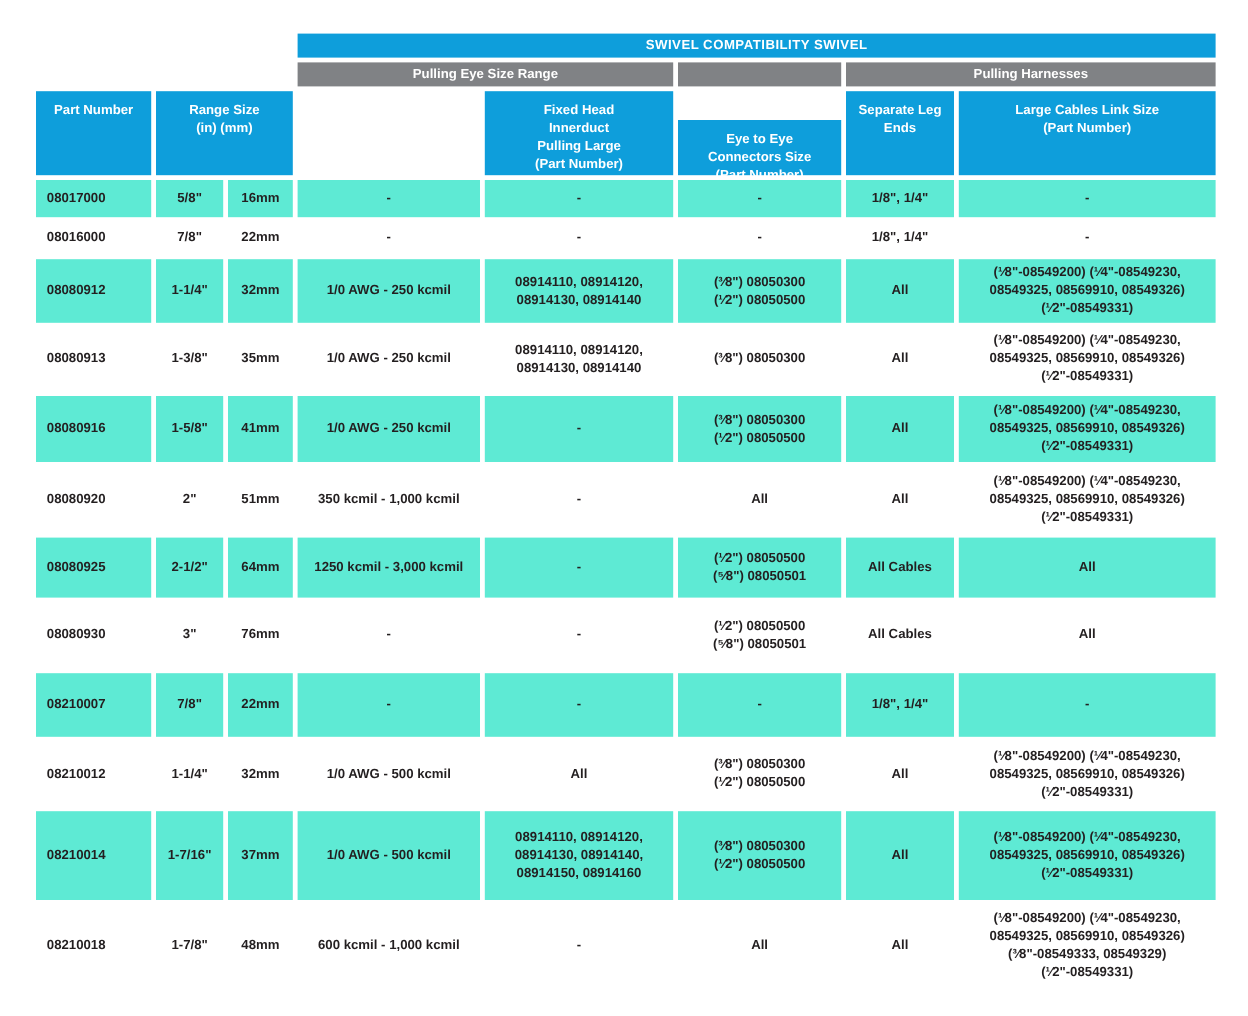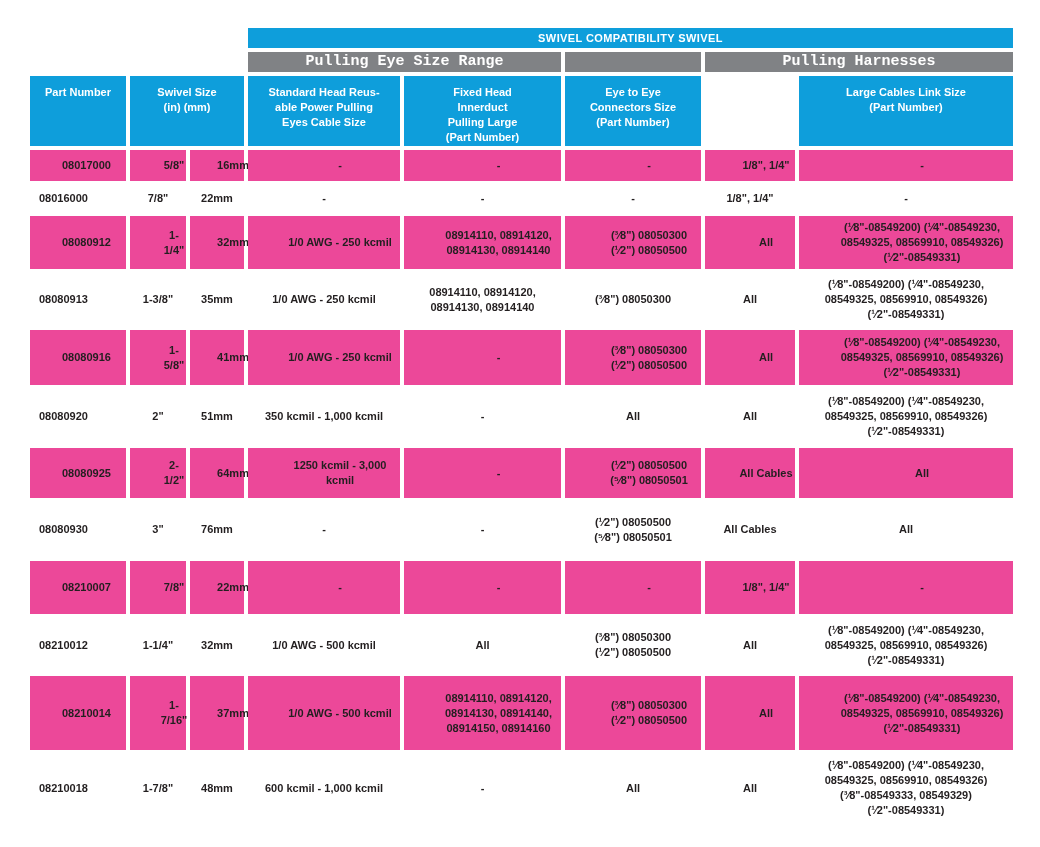--- a/index.html
+++ b/index.html
@@ -32,73 +32,72 @@
     justify-content: center;
     text-align: center;
   }
   
   .title-cell {
     grid-row: 1; grid-column: 4 / 9;
     background: #0e9edb; color: #ffffff;
     font-size: 11px; letter-spacing: 0.4px;
   }
   
-  .group { background: #808285; color: #ffffff; font-size: 15px; font-family: Liberation Mono, monospace; }
+  .group { background: #808285; color: #ffffff; font-size: 11px; }
   .g-eye     { grid-row: 2; grid-column: 4 / 6; }
   .g-spacer  { grid-row: 2; grid-column: 6 / 7; }
   .g-harness { grid-row: 2; grid-column: 7 / 9; }
   
   .colhead {
     background: #0e9edb; color: #ffffff;
     align-items: flex-start; padding-top: 9px;
     font-size: 11px; line-height: 15px;
     box-sizing: border-box;
   }
   .h-part   { grid-row: 3; grid-column: 1; }
   .h-swivel { grid-row: 3; grid-column: 2 / 4; }
   .h-std    { grid-row: 3; grid-column: 4; }
   .h-fixed  { grid-row: 3; grid-column: 5; }
-  .h-eye    { grid-row: 3; grid-column: 6; }
+  .h-eye    { grid-row: 3; grid-column: 6; margin-top: 24px; }
   .h-leg    { grid-row: 3; grid-column: 7; }
   .h-large  { grid-row: 3; grid-column: 8; }
   
   .data { font-size: 11px; line-height: 15px; }
-  .data.shade { background: #ec4899; padding-left: 32px; }
+  .data.shade { background: #5eead4; }
   .c-part_number {
     justify-content: flex-start;
     text-align: left;
     padding-left: 9px;
     box-sizing: border-box;
   }
 </style>
 </head>
 <body>
 
 <div class="page">
   <div class="chart-grid" id="grid">
 
     <div class="cell title-cell">SWIVEL COMPATIBILITY SWIVEL</div>
 
     <div class="cell group g-eye">Pulling Eye Size Range</div>
     <div class="cell group g-spacer"></div>
     <div class="cell colhead h-part">Part Number</div>
 
     <div class="cell group g-harness">Pulling Harnesses</div>
-    <div class="cell colhead h-swivel">Swivel Size
+    <div class="cell colhead h-swivel">Range Size
 (in) (mm)</div>
-    <div class="cell colhead h-std">Standard Head Reus-
-able Power Pulling
-Eyes Cable Size</div>
     <div class="cell colhead h-fixed">Fixed Head
 Innerduct
 Pulling Large
 (Part Number)</div>
     <div class="cell colhead h-eye">Eye to Eye
 Connectors Size
 (Part Number)</div>
+    <div class="cell colhead h-leg">Separate Leg
+Ends</div>
     <div class="cell colhead h-large">Large Cables Link Size
 (Part Number)</div>
 
   <div style="display: contents;"><div class="cell data c-part_number shade" style="grid-area: 4 / 1;">08017000</div><div class="cell data c-size_in shade" style="grid-area: 4 / 2;">5/8"</div><div class="cell data c-size_mm shade" style="grid-area: 4 / 3;">16mm</div><div class="cell data c-standard_head shade" style="grid-area: 4 / 4;">-</div><div class="cell data c-fixed_head shade" style="grid-area: 4 / 5;">-</div><div class="cell data c-eye_to_eye shade" style="grid-area: 4 / 6;">-</div><div class="cell data c-separate_leg shade" style="grid-area: 4 / 7;">1/8", 1/4"</div><div class="cell data c-large_front shade" style="grid-area: 4 / 8;">-</div></div>
       <div style="display: contents;"><div class="cell data c-part_number" style="grid-area: 5 / 1;">08016000</div><div class="cell data c-size_in" style="grid-area: 5 / 2;">7/8"</div><div class="cell data c-size_mm" style="grid-area: 5 / 3;">22mm</div><div class="cell data c-standard_head" style="grid-area: 5 / 4;">-</div><div class="cell data c-fixed_head" style="grid-area: 5 / 5;">-</div><div class="cell data c-eye_to_eye" style="grid-area: 5 / 6;">-</div><div class="cell data c-separate_leg" style="grid-area: 5 / 7;">1/8", 1/4"</div><div class="cell data c-large_front" style="grid-area: 5 / 8;">-</div></div>
       <div style="display: contents;"><div class="cell data c-part_number shade" style="grid-area: 6 / 1;">08080912</div><div class="cell data c-size_in shade" style="grid-area: 6 / 2;">1-1/4"</div><div class="cell data c-size_mm shade" style="grid-area: 6 / 3;">32mm</div><div class="cell data c-standard_head shade" style="grid-area: 6 / 4;">1/0 AWG - 250 kcmil</div><div class="cell data c-fixed_head shade" style="grid-area: 6 / 5;">08914110, 08914120,
 08914130, 08914140</div><div class="cell data c-eye_to_eye shade" style="grid-area: 6 / 6;">(³⁄8") 08050300
 (¹⁄2") 08050500</div><div class="cell data c-separate_leg shade" style="grid-area: 6 / 7;">All</div><div class="cell data c-large_front shade" style="grid-area: 6 / 8;">(¹⁄8"-08549200) (¹⁄4"-08549230,
 08549325, 08569910, 08549326)
 (¹⁄2"-08549331)</div></div>

